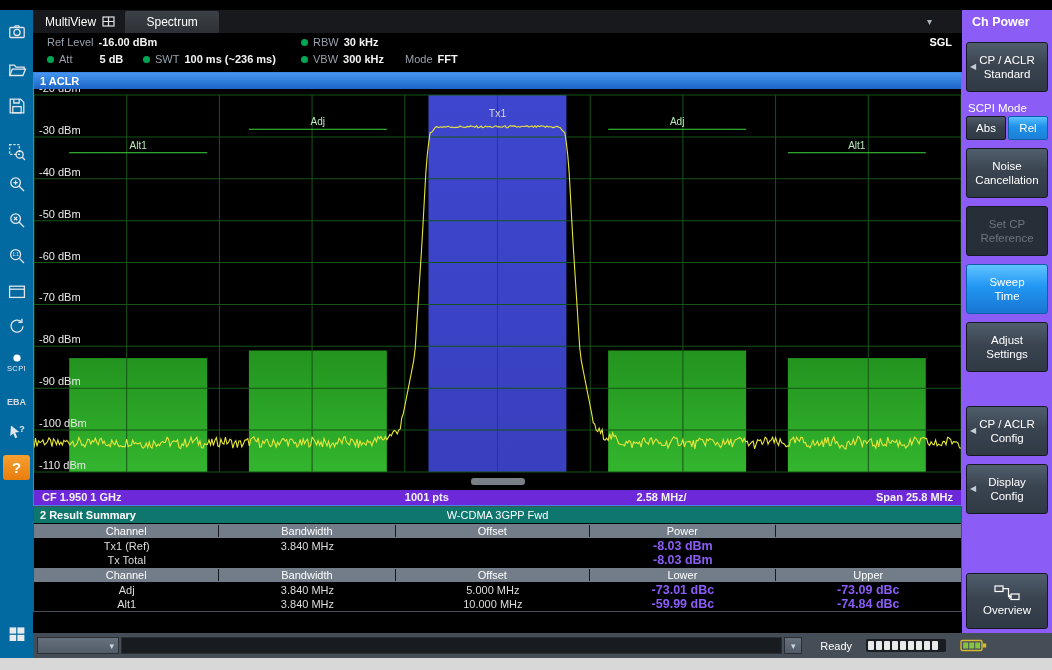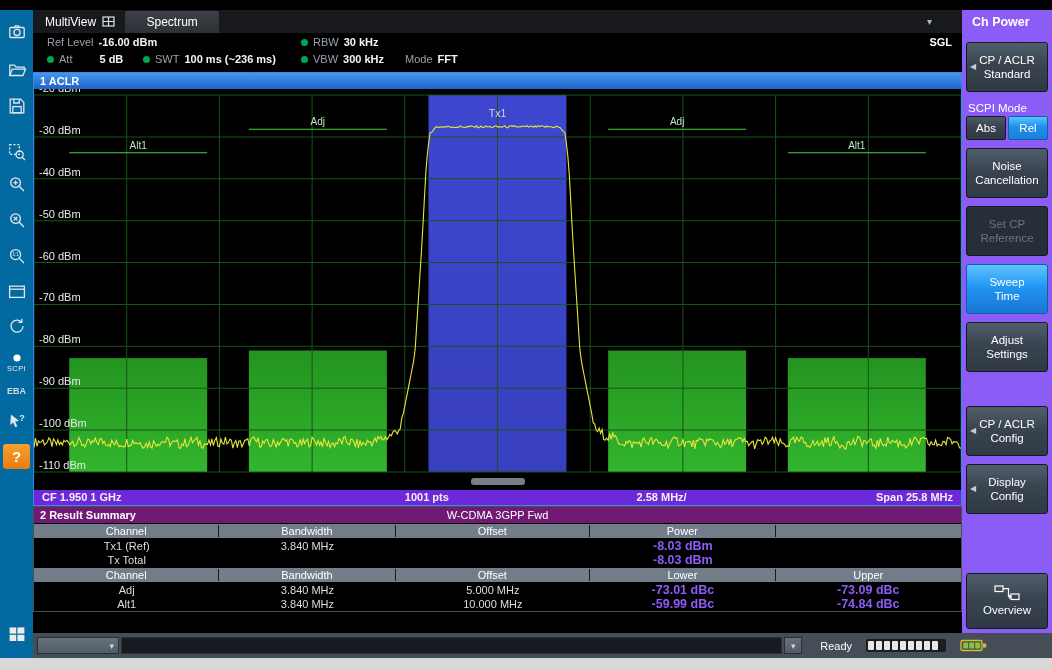--- a/index.html
+++ b/index.html
@@ -40,21 +40,21 @@
   .win-title.blue { background:linear-gradient(180deg,#4595ef,#1c64c8); }
   .trace-ind { margin-left:auto; display:flex; align-items:flex-end; gap:4px; font-weight:normal; color:#e8e858;margin-top:36px; }
   .dot-y { width:6px; height:6px; border-radius:50%; background:#e8e83c; }
   .chart-area { position:relative; height:401px; background:#000; overflow:hidden; }
   .scroll-pill { position:absolute; left:50%; transform:translateX(-50%); bottom:5px; width:54px; height:7px; border-radius:3px; background:#8d959d; opacity:.85; }
   .chart-footer { position:relative; height:15px; background:#6d28d9; color:#f2f2f2; font-size:11px; font-weight:600; }
   .cf-item { position:absolute; top:1px; white-space:nowrap; }
 
   
   .result-window { position:absolute; top:496px; left:0; right:0; height:106px; border:1px solid #4a4f55; background:#000; }
-  .win-title.dark { background:#701a75; position:relative; }
+  .win-title.dark { background:#0f766e; position:relative; }
   .std-label { position:absolute; left:50%; transform:translateX(-50%); font-weight:normal; color:#fff; }
   .rtable { width:100%; }
   .tr { display:flex; height:14px; align-items:center; }
   .tr.th { background:#727d89; margin:1px 0; }
   .td { text-align:center; font-size:11px; color:#dcdcdc; white-space:nowrap; overflow:hidden; }
   .tr.th .td { color:#fff; border-right:1px solid #15181c; }
   .tr.th .td:last-child { border-right:none; }
   .td:nth-child(1){ width:20%; } .td:nth-child(2){ width:19%; } .td:nth-child(3){ width:21%; }
   .td:nth-child(4){ width:20%; } .td:nth-child(5){ width:20%; }
   .td.val { font-weight:bold; font-size:12.5px; color:#8b5cf6; }
@@ -154,21 +154,21 @@
           <path d="M14.6 6.2A6 6 0 1 0 16 10.2"></path>
           <path d="M14.9 2.8v3.6h-3.6"></path>
         </svg>
     </div>
     <div class="side-btn" style="margin-top:10px; height:26px">
       <svg width="16" height="10" viewBox="0 0 16 10">
           <circle cx="8" cy="5" r="3.6" fill="#ffffff"></circle>
         </svg>
       <span class="scpi-label">SCPI</span>
     </div>
-    <div class="side-btn" style="margin-top:8px; height:14px">
+    <div class="side-btn" style="margin-top:19px; height:14px">
       <span class="eba-label">EBA</span>
     </div>
     <div class="side-btn" style="margin-top:10px">
       <svg width="20" height="20" viewBox="0 0 20 20">
           <path fill="#e3e6e9" d="M4 2.5l8.2 6.4-4 .7 2.1 4.6-2 1-2.1-4.7-3 2.6z"></path>
           <text x="15" y="9.4" font-size="9" font-weight="bold" fill="#e3e6e9" text-anchor="middle">?</text>
         </svg>
     </div>
     <div class="side-btn" style="margin-top:6px">
       <div class="help-btn">?</div>

